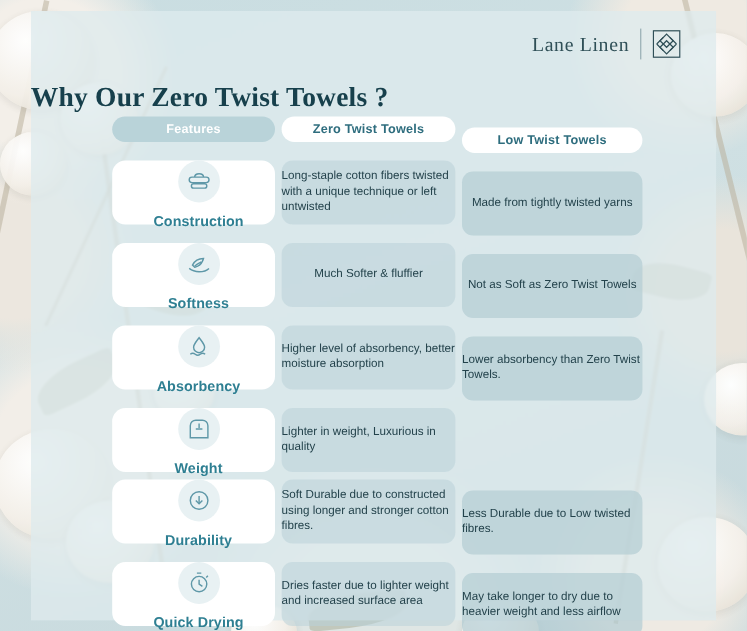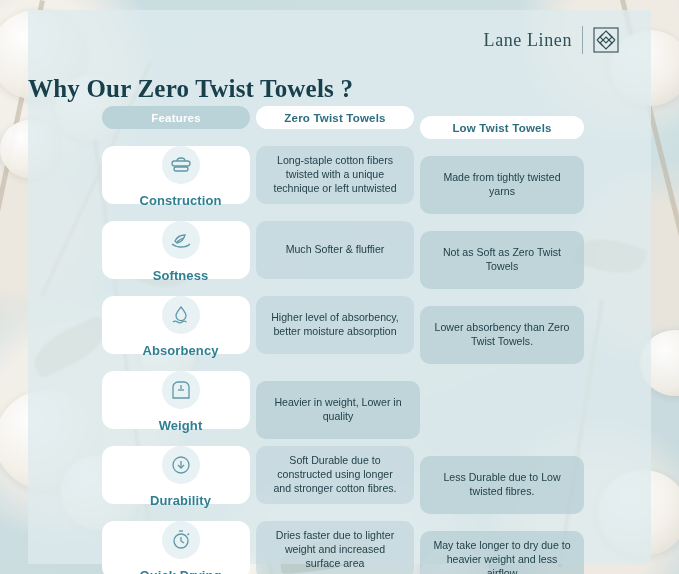--- a/index.html
+++ b/index.html
@@ -170,22 +170,21 @@
   }
   .icon-circle svg { display: block; }
 
   .val-cell {
     height: 58px;
     background: rgba(185, 209, 215, 0.62);
     border-radius: 10px;
     display: flex;
     align-items: center;
     justify-content: center;
-    text-align: center;
-    padding: 0 11px;
+    padding: 0 0;
     box-sizing: border-box;
     font-size: 10.6px;
     line-height: 1.32;
     color: #23424b;
   }
   .val-cell.zero { background: rgba(186, 210, 216, 0.55); }
   .val-cell.low  { background: rgba(178, 204, 211, 0.70); }
 </style>
 </head>
 <body>
@@ -290,21 +289,21 @@
         <div class="c1 feat-cell">
           <span class="icon-circle">
             <svg width="24" height="24" viewBox="0 0 24 24" fill="none" stroke="#5f98a8" stroke-width="1.3">
               <path d="M4 20h16V9a5 5 0 0 0-5-5H9a5 5 0 0 0-5 5z"></path>
               <path d="M12 7v4"></path>
               <path d="M9 12h6"></path>
             </svg>
           </span>
           <span class="feat-label">Weight</span>
         </div>
-        <div class="c3 val-cell low">Heavier in weight, Lower in quality</div>
+        <div class="c2 val-cell zero">Lighter in weight, Luxurious in quality</div>
       </div>
 
       <div class="row">
         <div class="c1 feat-cell">
           <span class="icon-circle">
             <svg width="24" height="24" viewBox="0 0 24 24" fill="none" stroke="#5f98a8" stroke-width="1.3">
               <circle cx="12" cy="12" r="8"></circle>
               <path d="M12 8v7"></path>
               <path d="M9 12l3 3 3-3"></path>
             </svg>

